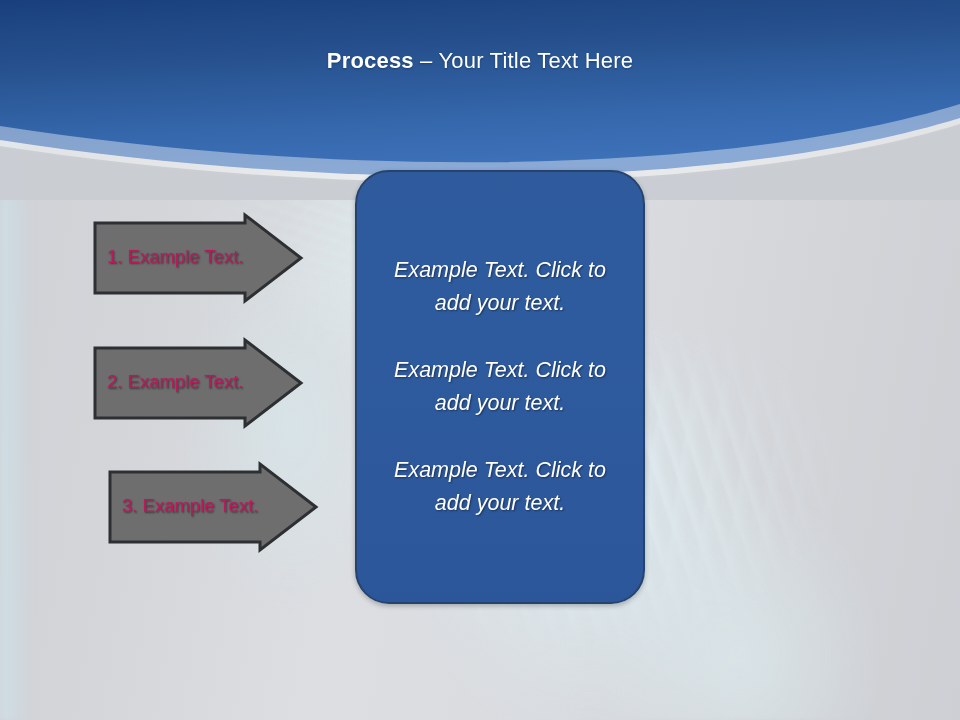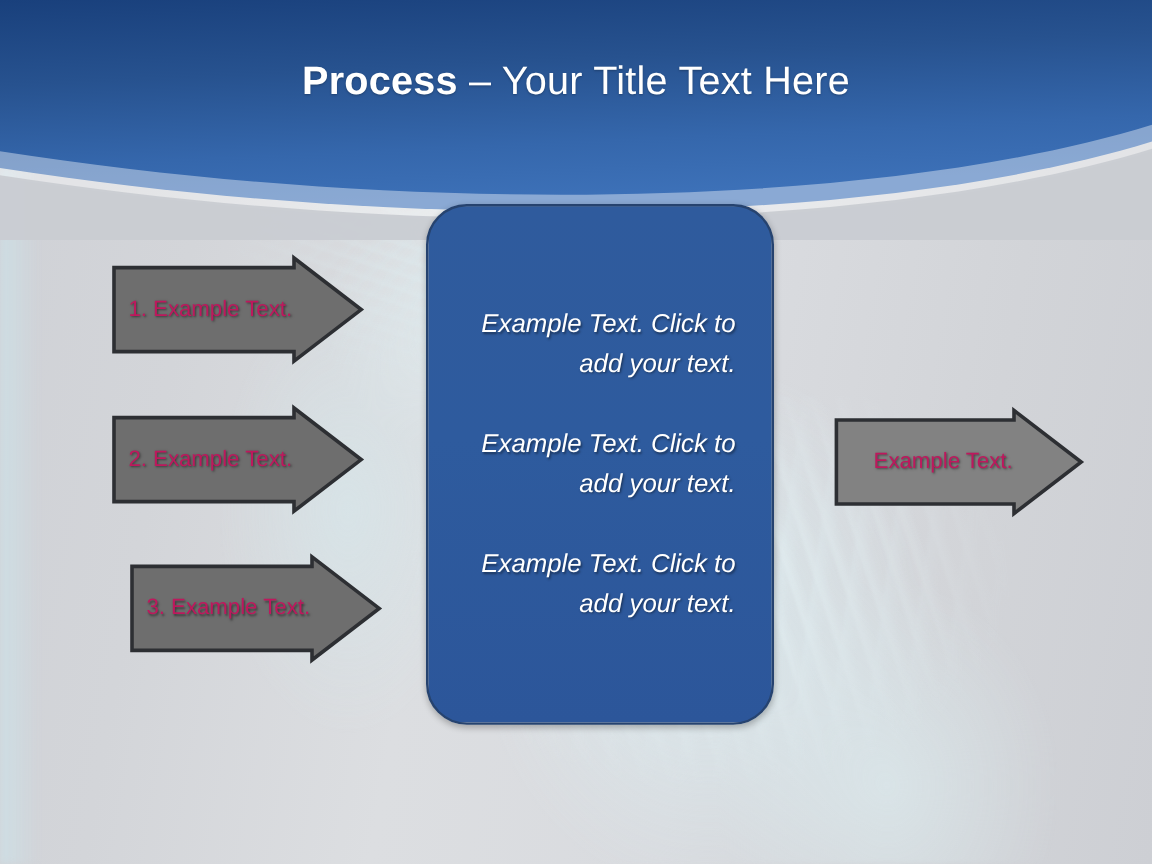--- a/index.html
+++ b/index.html
@@ -97,21 +97,21 @@
     width: 960px; height: 200px;
     overflow: hidden;
   }
   .header svg { display:block; }
 
   .title {
     position: absolute;
     left: 0; top: 48px;
     width: 960px;
     text-align: center;
-    font-size: 33px;
+    font-size: 22px;
     color: #ffffff;
     letter-spacing: .2px;
     white-space: nowrap;
     text-shadow: 0 1px 2px rgba(0,0,0,.28);
   }
   .title .bold { font-weight: bold; }
   .title .rest { font-weight: normal; }
 
   
   .center-box {
@@ -123,21 +123,21 @@
     border: 2px solid #26436f;
     box-shadow: 0 2px 5px rgba(0,0,0,.25);
     display: flex;
     flex-direction: column;
     justify-content: center;
     align-items: center;
     box-sizing: border-box;
   }
   .center-block {
     width: 100%;
-    text-align: right;
+    text-align: center;
     color: #ffffff;
     font-style: italic;
     font-size: 21.5px;
     line-height: 33px;
     text-shadow: 1px 1px 2px rgba(0,0,0,.45);
     padding: 0 30px;
     box-sizing: border-box;
   }
   .center-block.b1 { margin-bottom: 34px; }
   .center-block.b2 { margin-bottom: 34px; }
@@ -221,20 +221,14 @@
     </svg>
     <div class="arrow-label">3. Example Text.</div>
   </div>
 
   <div class="center-box">
     <div class="center-block b1">Example Text. Click  to add your text.</div>
     <div class="center-block b2">Example Text. Click  to add your text.</div>
     <div class="center-block b3">Example Text. Click  to add your text.</div>
   </div>
 
-  <div class="arrow arrow4">
-    <svg width="208" height="90" viewBox="0 0 208 90" xmlns="http://www.w3.org/2000/svg">
-      <path d="M2,10 L150,10 L150,2 L206,45 L150,88 L150,80 L2,80 Z" fill="#828282" stroke="#2d2f33" stroke-width="3" stroke-linejoin="miter"></path>
-    </svg>
-    <div class="arrow-label">Example Text.</div>
-  </div>
 
 </div>
 
 </body></html>

